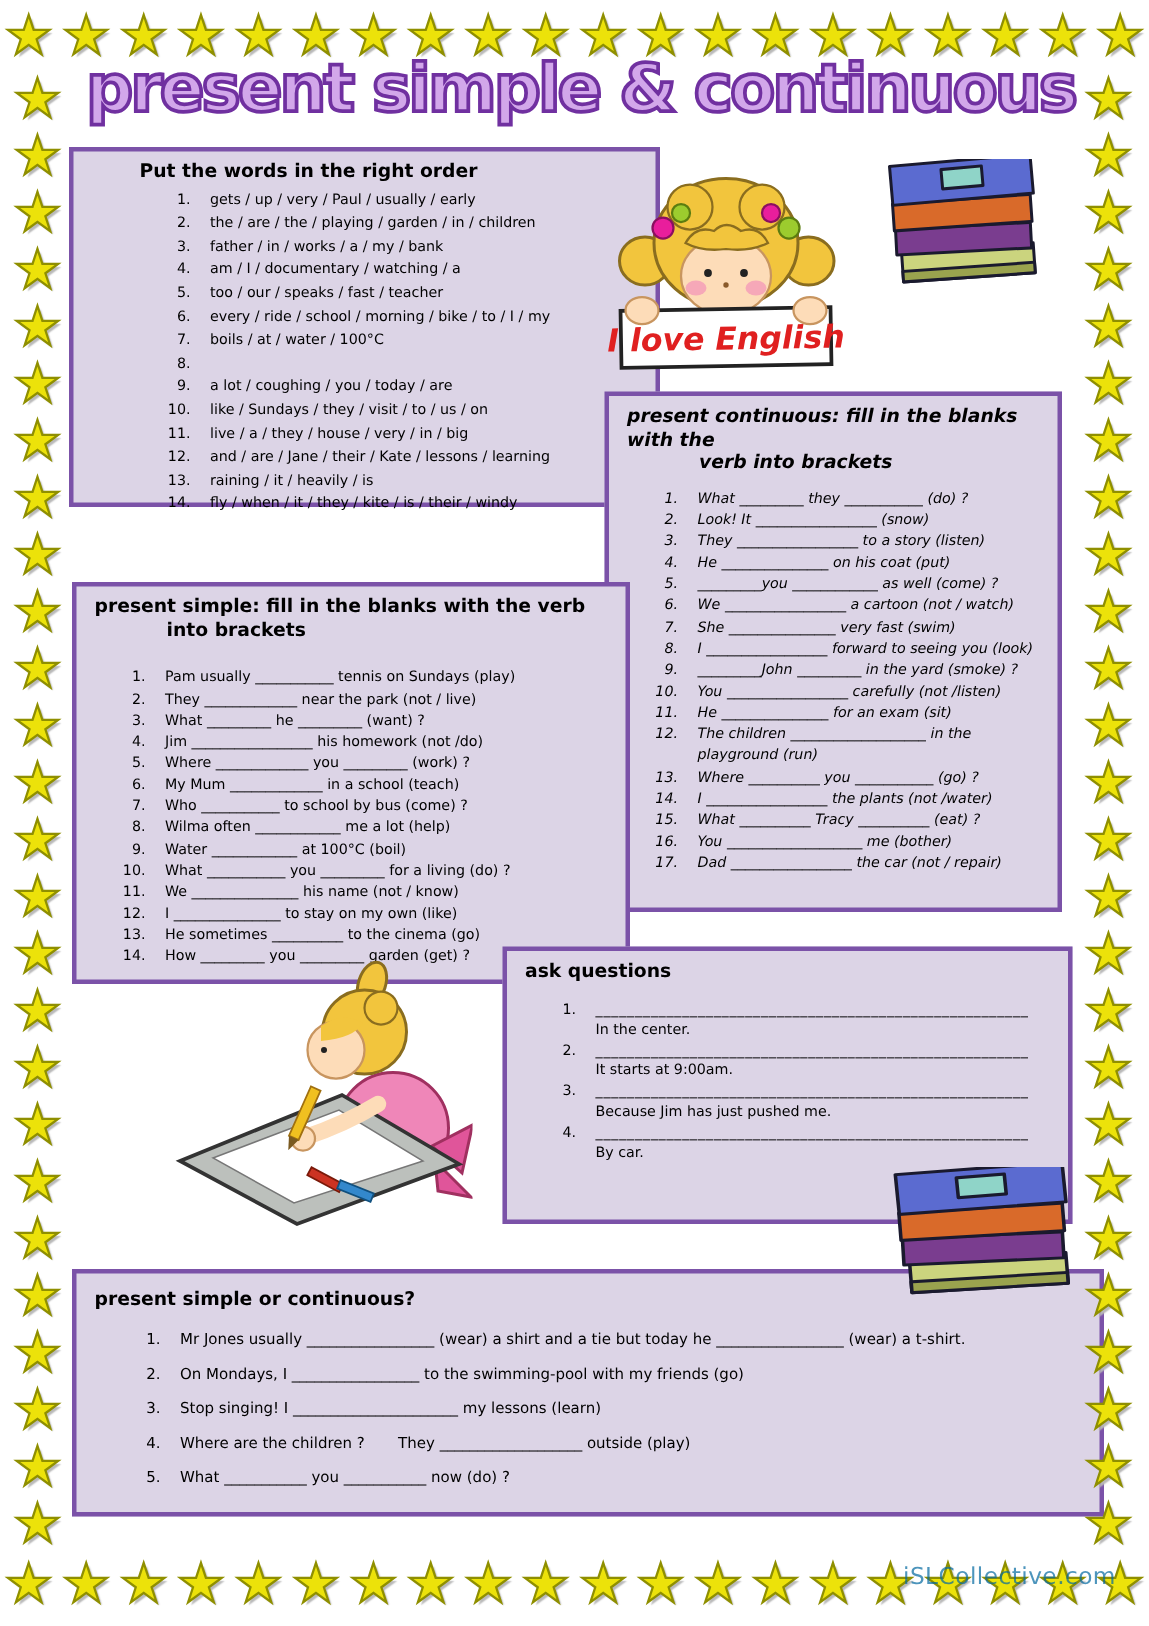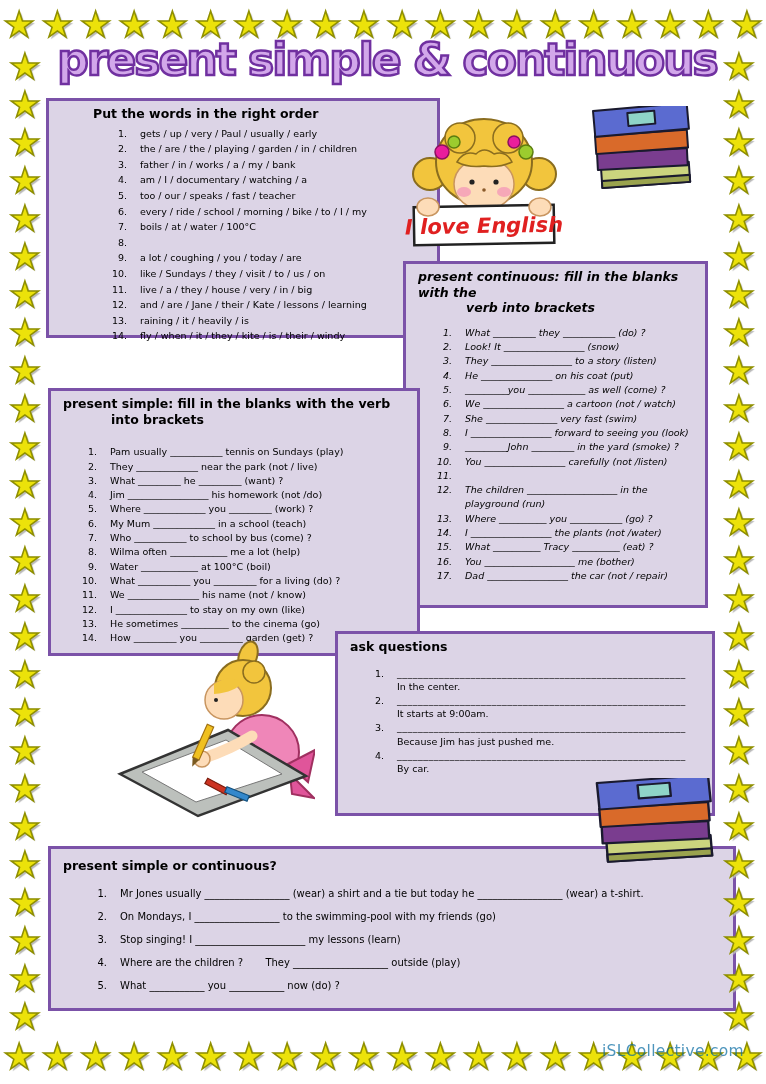--- a/index.html
+++ b/index.html
@@ -248,20 +248,21 @@
         <div class="item">
           <span class="num">9.</span>
           <span class="txt">_________John _________ in the yard (smoke) ?</span>
         </div>
         <div class="item">
           <span class="num">10.</span>
           <span class="txt">You _________________ carefully (not /listen)</span>
         </div>
         <div class="item">
           <span class="num">11.</span>
+          <span class="txt">He _______________ for an exam (sit)</span>
         </div>
         <div class="item">
           <span class="num">12.</span>
           <span class="txt">The children ___________________ in the playground (run)</span>
         </div>
         <div class="item">
           <span class="num">13.</span>
           <span class="txt">Where __________ you ___________ (go) ?</span>
         </div>
         <div class="item">

